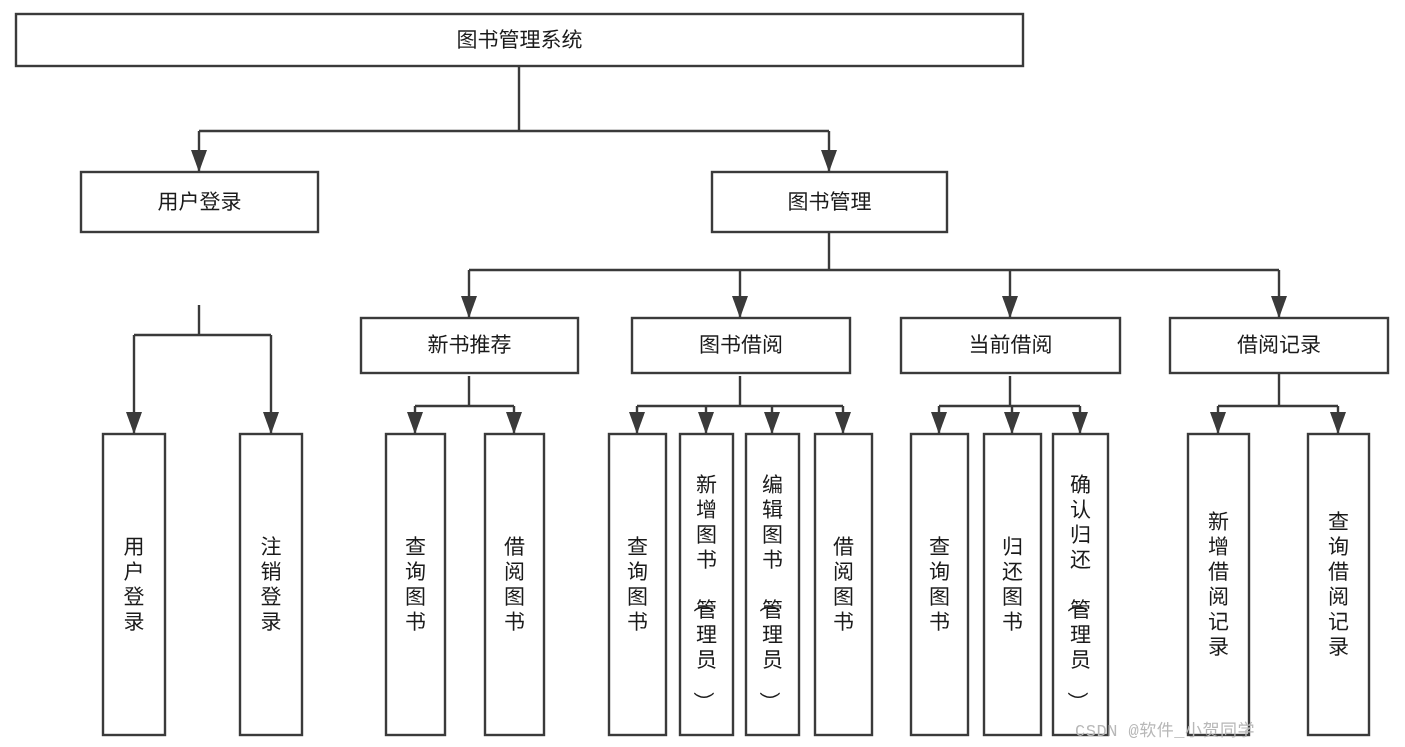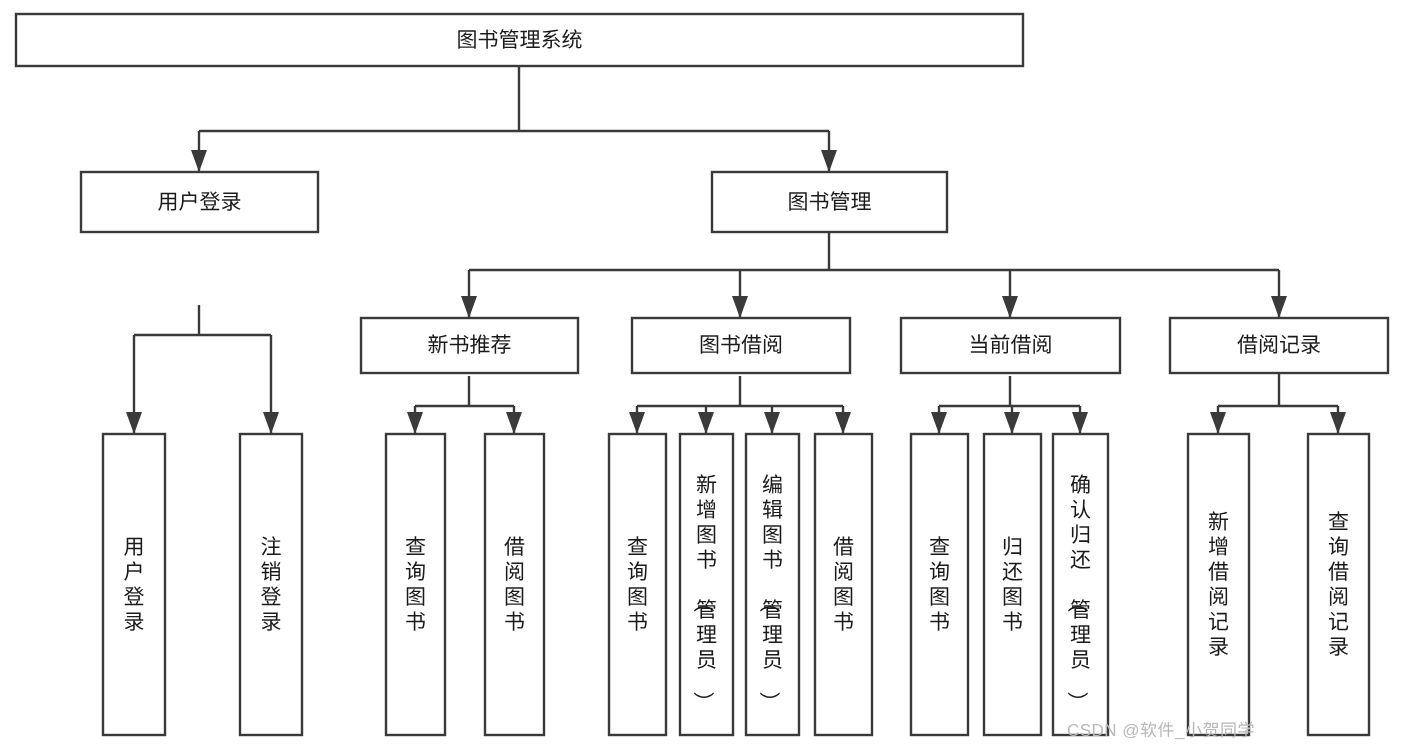--- a/index.html
+++ b/index.html
@@ -55,21 +55,21 @@
     font-family: "Liberation Sans", "DejaVu Sans", sans-serif;
     font-size: 21px;
     fill: #1a1a1a;
     text-anchor: middle;
     white-space: pre;
   }
   .watermark {
     position: absolute;
     right: 14px;
     bottom: 6px;
-    font-family: Liberation Sans, sans-serif;
+    font-family: Liberation Mono, monospace;
     font-size: 17px;
     color: #b8b8b8;
     letter-spacing: 0.5px;
     user-select: none;
     pointer-events: none;
     white-space: nowrap;
   }
 </style>
 </head>
 <body>

